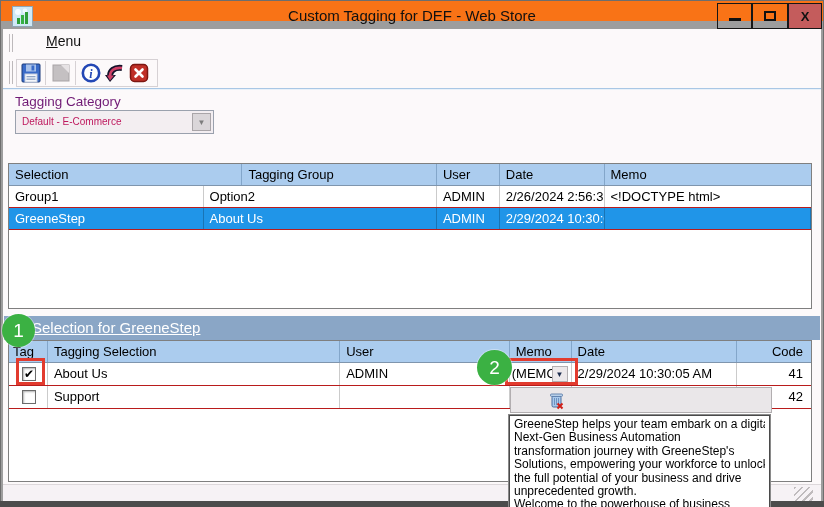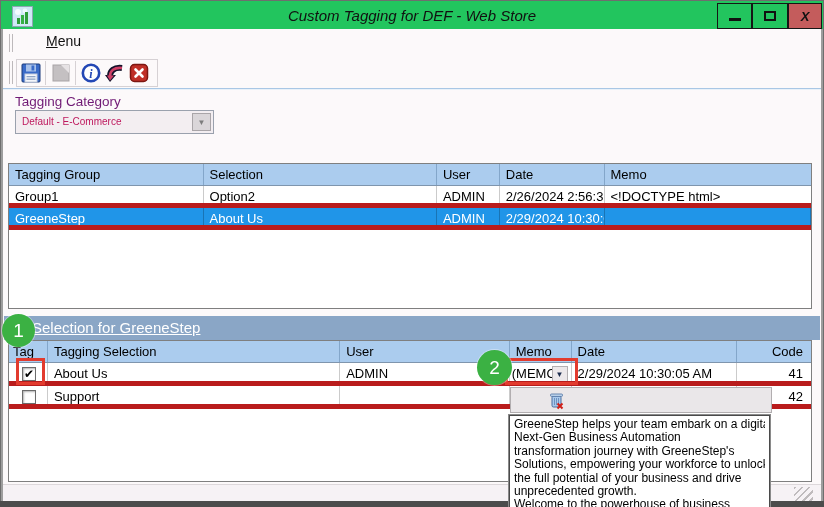--- a/index.html
+++ b/index.html
@@ -5,21 +5,21 @@
   * { margin:0; padding:0; box-sizing:border-box; }
   html,body { font-family:"Liberation Sans", sans-serif; }
   .window {
     position:relative; width:824px; height:507px;
     background:#9d9d9d; overflow:hidden;
     box-shadow: inset 0 0 0 1px #6e6e6e;
   }
   .abs { position:absolute; }
 
   
-  .titlebar { left:1px; top:1px; width:822px; height:28px; background:#22c55e;font-style:italic; }
+  .titlebar { left:1px; top:1px; width:822px; height:20px; background:#f97316; }
   .app-icon { left:11px; top:5px; width:21px; height:21px; background:#cfe9f6; border:1px solid #8fa6b5; }
   .title-text { left:0; right:0; top:0; height:28px; text-align:center; line-height:29px; font-size:15px; color:#111; }
   .winbtn { top:2px; height:26px; border:1px solid #161616; text-align:center; }
   .btn-min { left:716px; width:35px; }
   .btn-max { left:751px; width:36px; }
   .btn-close { left:787px; width:34px; background:#c45c5c; font-weight:bold; font-size:13px; color:#111; line-height:25px; }
   .glyph-min { position:absolute; left:11px; top:14px; width:12px; height:3px; background:#111; }
   .glyph-max { position:absolute; left:11px; top:7px; width:12px; height:10px; border:2px solid #111; }
 
   
@@ -48,21 +48,21 @@
   .sec-groups { top:139px; }
   .sec-selection { top:316px; }
 
   
   .tbl { left:8px; width:804px; background:#fff; border:1px solid #7f7f7f; }
   .tbl1 { top:163px; height:146px; }
   .tbl2 { top:340px; height:142px; }
   .thead { display:flex; height:22px; background:#abccee; border-bottom:1px solid #7f95ad; }
   .th { font-size:13px; color:#000; line-height:21px; padding-left:6px; border-right:1px solid #83a6ca;
         white-space:nowrap; overflow:hidden; }
-  .trow { display:flex; height:22px; background:#fff; border-bottom:5px solid #b91c1c; }
+  .trow { display:flex; height:22px; background:#fff; border-bottom:1px solid #b91c1c; }
   .td { font-size:13px; color:#000; line-height:21px; padding-left:6px; border-right:1px solid #cbcbcb;
         white-space:nowrap; overflow:hidden; position:relative; }
   .trow.selected { background:#2095e8; }
   .trow.selected .td { color:#fff; border-right:1px solid rgba(0,0,0,.22); }
   .t1c1{width:195px}.t1c2{width:234px}.t1c3{width:63px}.t1c4{width:105px}.t1c5{width:207px;border-right:none}
   .t2c1{width:39px;padding-left:0}.t2c2{width:293px}.t2c3{width:170px}.t2c4{width:62px}.t2c5{width:166px}
   .t2c6{width:74px;border-right:none;text-align:right;padding-right:8px}
   .th.t2c1{padding-left:4px}
   .tbl2 .trow{height:23px}
 
@@ -175,22 +175,22 @@
   <div class="abs cat-label">Tagging Category</div>
   <div class="abs combo">
     <span class="combo-value">Default - E-Commerce</span>
     <span class="combo-btn">
         <span class="combo-arrow">▼</span>
       </span>
   </div>
 
   <div class="abs tbl tbl1">
     <div class="thead">
+      <div class="th t1c2">Selection</div>
       <div class="th t1c1">Tagging Group</div>
-      <div class="th t1c2">Selection</div>
       <div class="th t1c3">User</div>
       <div class="th t1c4">Date</div>
       <div class="th t1c5">Memo</div>
     </div>
     <div class="trow">
       <div class="td t1c1">Group1</div>
       <div class="td t1c2">Option2</div>
       <div class="td t1c3">ADMIN</div>
       <div class="td t1c4">2/26/2024 2:56:3(</div>
       <div class="td t1c5">&lt;!DOCTYPE html&gt;</div>

